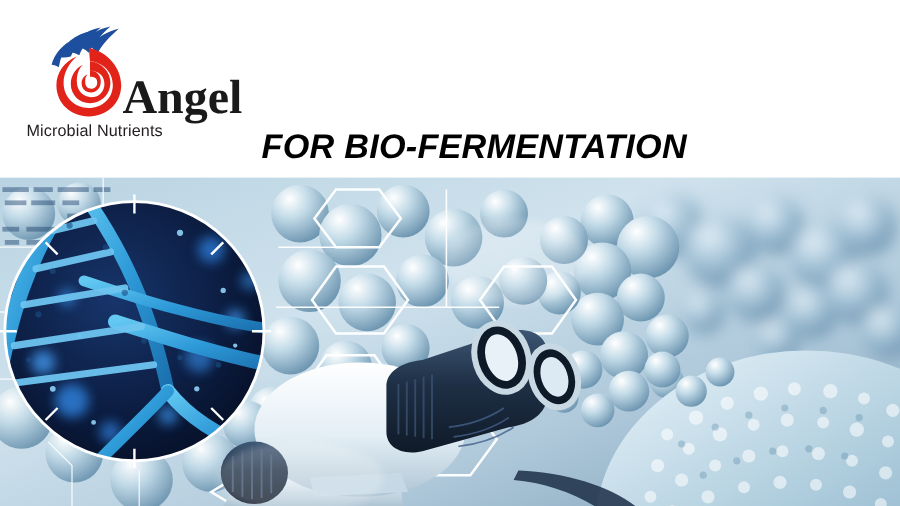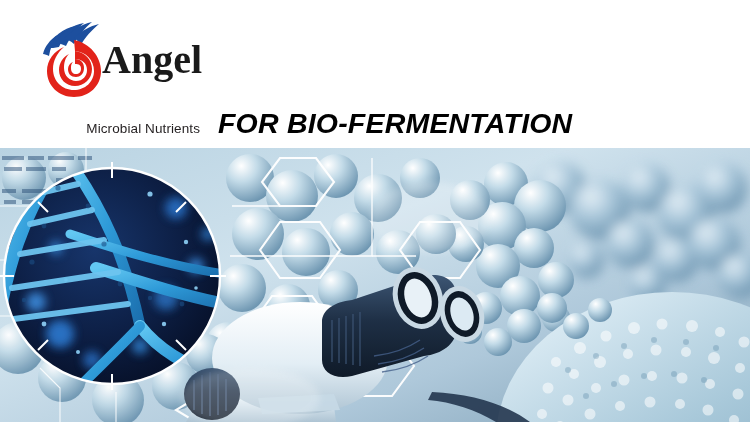--- a/index.html
+++ b/index.html
@@ -9,29 +9,28 @@
   .banner { position:relative; width:750px; height:422px; background:#ffffff; overflow:hidden; }
 
   
   .header { position:absolute; left:0; top:0; width:750px; height:148px; background:#ffffff; }
 
   .logo-block { position:absolute; left:22px; top:18px; width:178px; height:100px; }
 
   .logo-mark { position:absolute; left:6px; top:0px; width:84px; height:80px; }
   .logo-mark svg { display:block; width:84px; height:80px; }
 
-  .logo-word { position:absolute; left:80px; top:20px; height:48px; }
+  .logo-word { position:absolute; left:80px; top:41px; height:48px; }
   .logo-word svg { display:block; }
 
   .logo-tagline {
     position:absolute; left:0px; top:83px; width:178px;
-    text-align:right; font-size:13.5px; color:#231f20;
+    text-align:left; font-size:13.5px; color:#231f20;
     font-family:"Liberation Sans", sans-serif; letter-spacing:0.1px;
     white-space:nowrap;
-    margin-top:20px;
   }
 
   .headline {
     position:absolute; left:218px; top:57px; width:520px;
     font-family:"Liberation Sans", sans-serif;
     font-weight:bold; font-style:italic;
     font-size:28.5px; line-height:37px; color:#000000;
     letter-spacing:0.2px;
   }
   .headline .l2 { display:block;margin-top:48px; }

